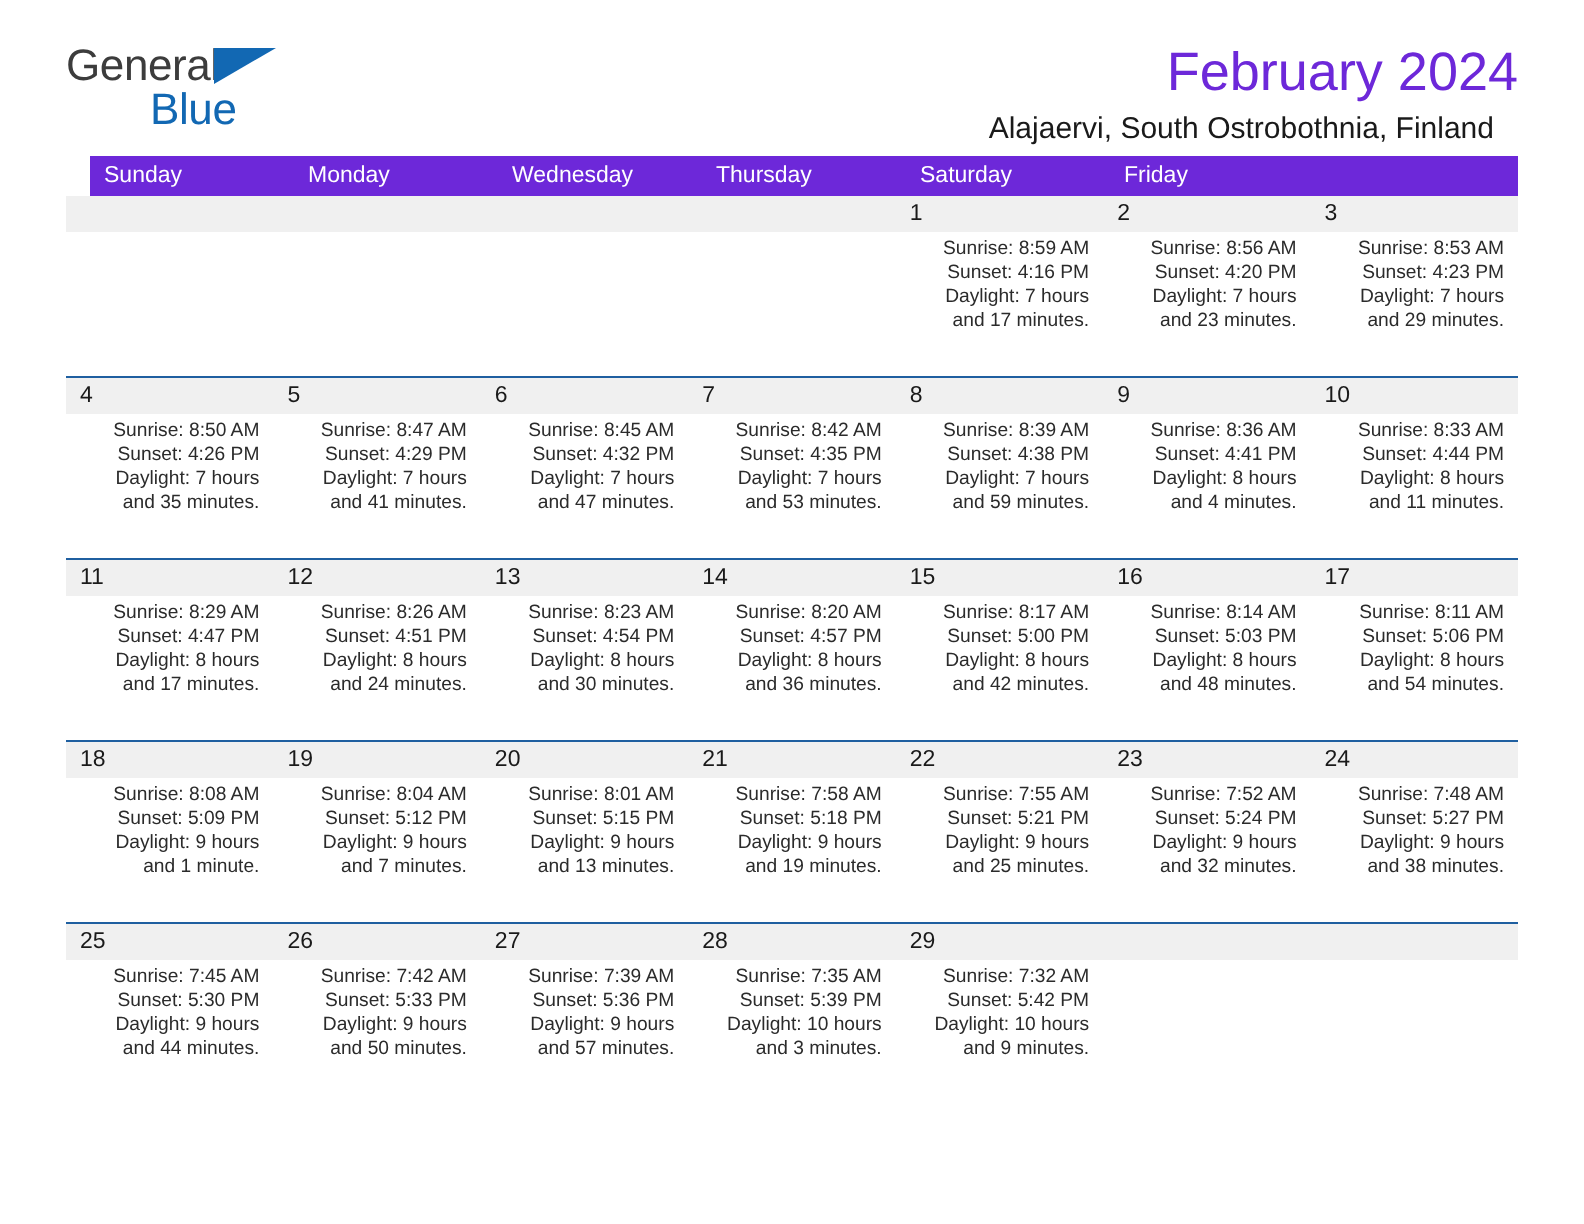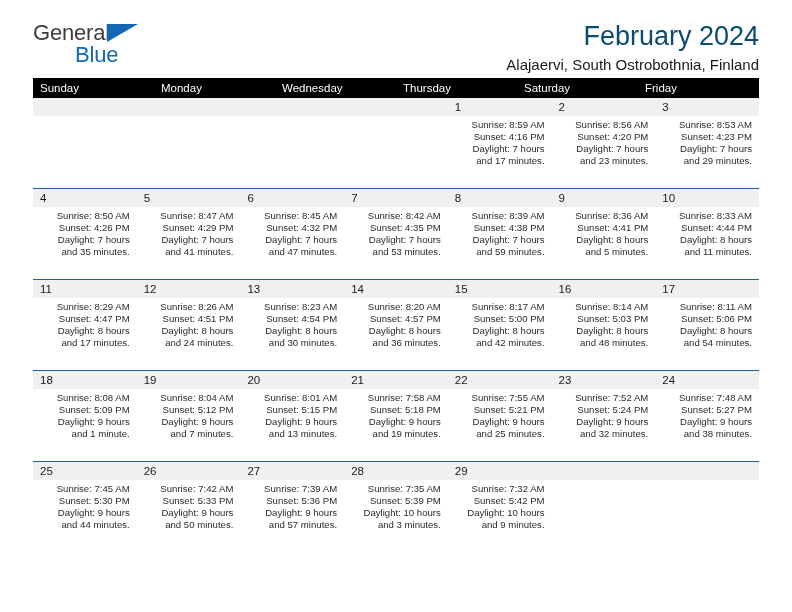--- a/index.html
+++ b/index.html
@@ -68,43 +68,44 @@
   }
 
   .titles {
     text-align: right;
     flex: 1 1 auto;
     padding-top: 0px;
   }
   .cal-title {
     font-size: 27px;
     font-weight: normal;
-    color: #0c4a6e;
+    color: #6d28d9;
     line-height: 1.05;
     margin: 0;
   }
   .cal-subtitle {
     font-size: 15px;
     font-weight: normal;
     color: #1a1a1a;
-    margin: 7px 0 0 0;
+    margin: 7px 12px 0 0;
     line-height: 1.1;
   }
 
   
   .calendar {
     width: 726px;
     margin-top: 6px;
   }
 
   .weekdays {
     display: grid;
-    grid-template-columns: repeat(6, 1fr);
-    background: #000000;
+    grid-template-columns: repeat(7, 1fr);
+    background: #6d28d9;
     height: 20px;
+    margin-left: 12px;
   }
   .weekday {
     color: #ffffff;
     font-size: 11.5px;
     line-height: 20px;
     padding-left: 7px;
     box-sizing: border-box;
     white-space: nowrap;
     overflow: hidden;
   }
@@ -266,21 +267,21 @@
               <div>Daylight: 7 hours</div>
               <div>and 59 minutes.</div>
             </div>
           </div>
           <div class="daycell">
             <div class="datebar">9</div>
             <div class="info">
               <div>Sunrise: 8:36 AM</div>
               <div>Sunset: 4:41 PM</div>
               <div>Daylight: 8 hours</div>
-              <div>and 5 minutes.</div>
+              <div>and 4 minutes.</div>
             </div>
           </div>
           <div class="daycell">
             <div class="datebar">10</div>
             <div class="info">
               <div>Sunrise: 8:33 AM</div>
               <div>Sunset: 4:44 PM</div>
               <div>Daylight: 8 hours</div>
               <div>and 11 minutes.</div>
             </div>

